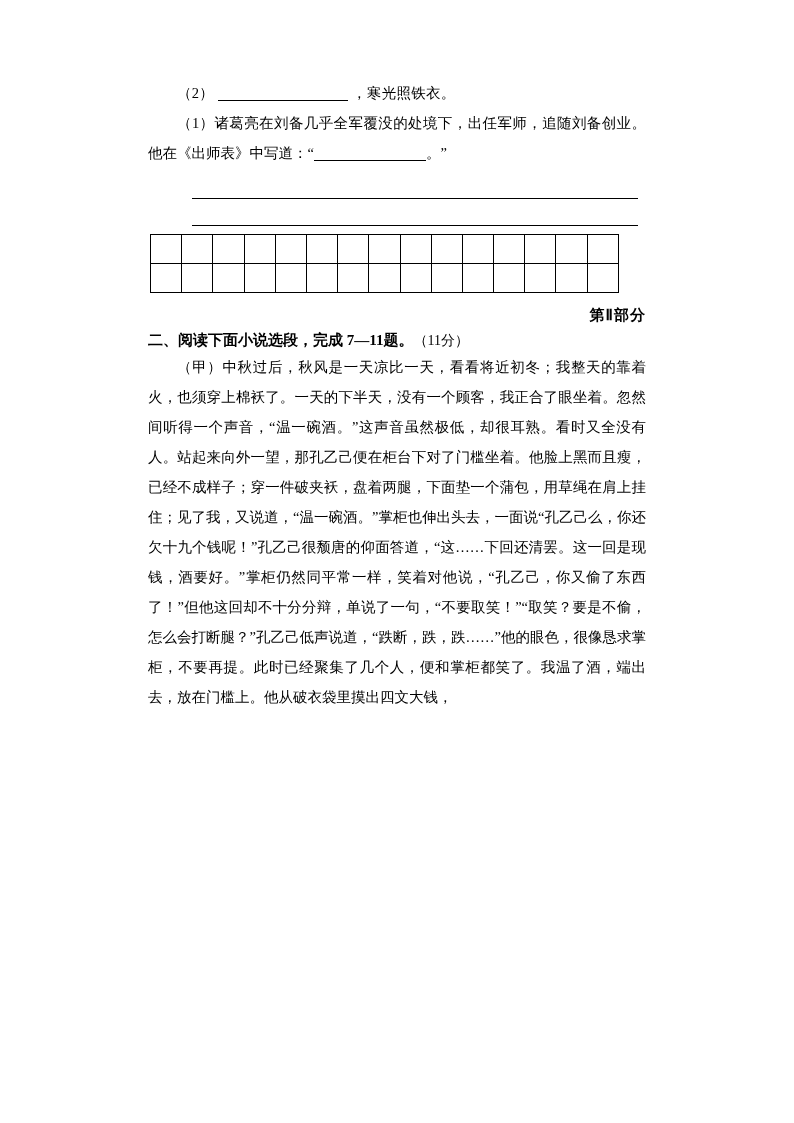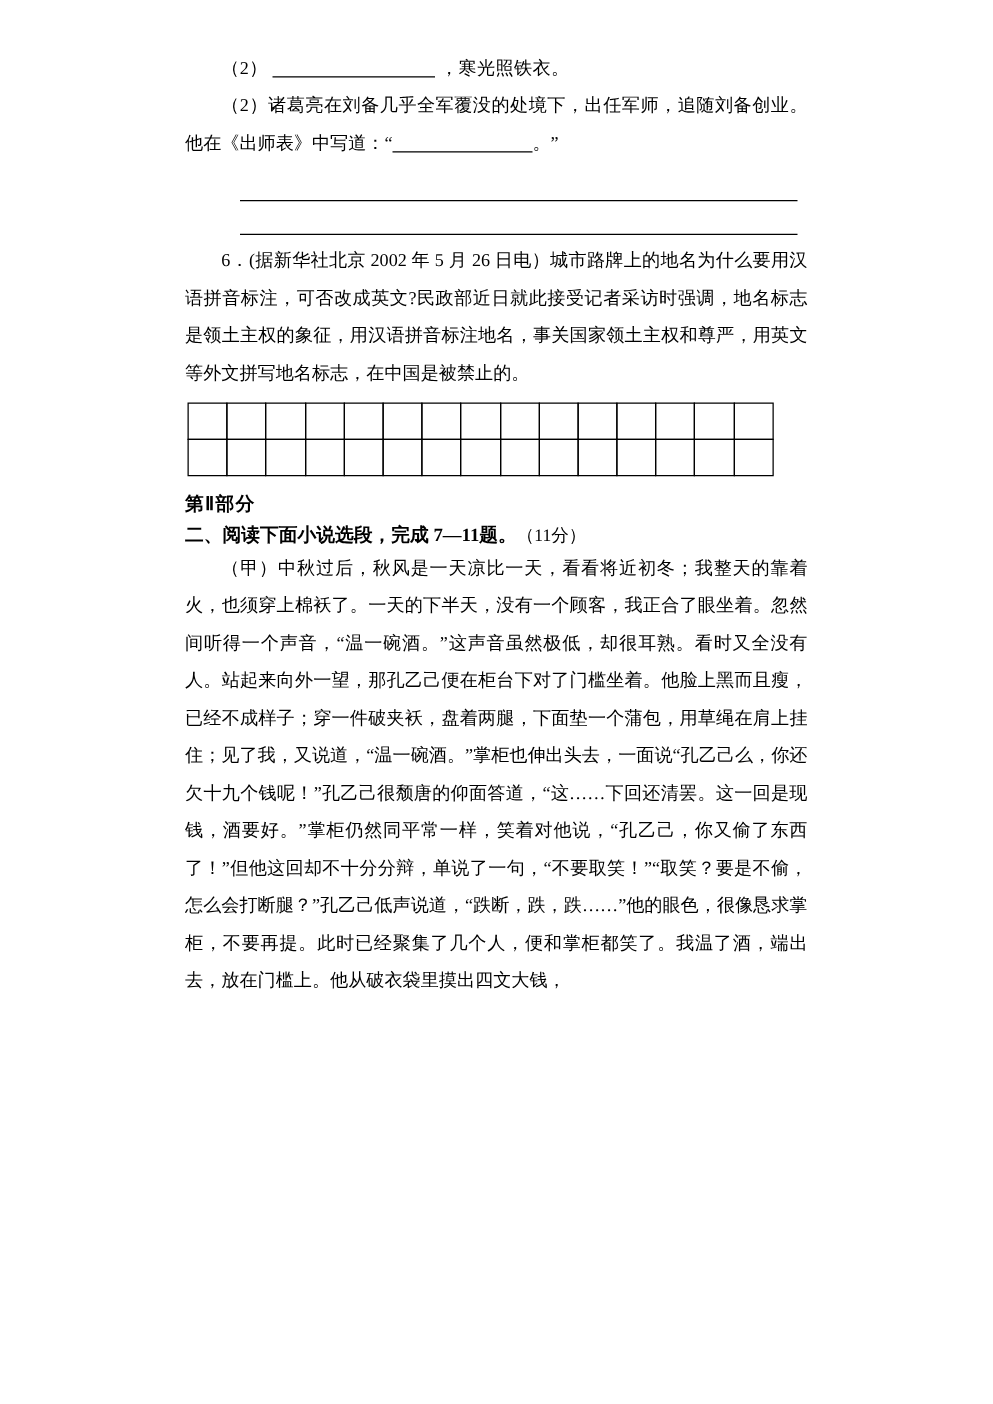--- a/index.html
+++ b/index.html
@@ -12,21 +12,21 @@
     height: 1123px;
     font-family: "Liberation Serif", serif;
     color: #000000;
     position: relative;
   }
   .page {
     position: relative;
     width: 794px;
     height: 1123px;
     box-sizing: border-box;
-    padding: 40px 148px 0 148px;
+    padding: 78px 148px 0 148px;
   }
   .line {
     font-size: 14.5px;
     line-height: 30px;
     letter-spacing: 0.3px;
     text-align: justify;
   }
   .indent2 {
     text-indent: 2em;
   }
@@ -63,21 +63,21 @@
   }
   .grid-cell {
     width: 32.2px;
     height: 30px;
     border: 1px solid #000;
     margin-right: -1px;
     margin-bottom: -1px;
     box-sizing: border-box;
   }
   .center-head {
-    text-align: left;
+    text-align: right;
     font-size: 15px;
     font-weight: bold;
     margin-top: 14px;
     margin-bottom: 6px;
     letter-spacing: 1px;
   }
   .section-title {
     font-size: 15px;
     font-weight: bold;
     margin-top: 2px;
@@ -93,32 +93,29 @@
 
 <div class="page">
 
   <div class="line indent2">
     <span>（2）</span>
     <span class="blank-ul b-long"></span>
     <span>，寒光照铁衣。</span>
   </div>
 
   <div class="para">
-    <span style="margin-left:2em;">（2）诸葛亮在刘备几乎全军覆没的处境下，出任军师，追随刘备创业。他在《出师表》中写道：“</span><span class="blank-ul b-quote"></span><span>。”</span>
+    <span style="margin-left:2em;">（1）诸葛亮在刘备几乎全军覆没的处境下，出任军师，追随刘备创业。他在《出师表》中写道：“</span><span class="blank-ul b-quote"></span><span>。”</span>
   </div>
 
 
   <div class="answer-lines">
     <div class="answer-line"></div>
     <div class="answer-line"></div>
   </div>
 
-  <div class="para" style="margin-top:6px;">
-    <span style="margin-left:2em;">6．(据新华社北京 2002 年 5 月 26 日电）城市路牌上的地名为什么要用汉语拼音标注，可否改成英文?民政部近日就此接受记者采访时强调，地名标志是领土主权的象征，用汉语拼音标注地名，事关国家领土主权和尊严，用英文等外文拼写地名标志，在中国是被禁止的。</span>
-  </div>
 
   <div class="grid-wrap">
     <div class="grid-row">
       <div class="grid-cell"></div>
       <div class="grid-cell"></div>
       <div class="grid-cell"></div>
       <div class="grid-cell"></div>
       <div class="grid-cell"></div>
       <div class="grid-cell"></div>
       <div class="grid-cell"></div>

